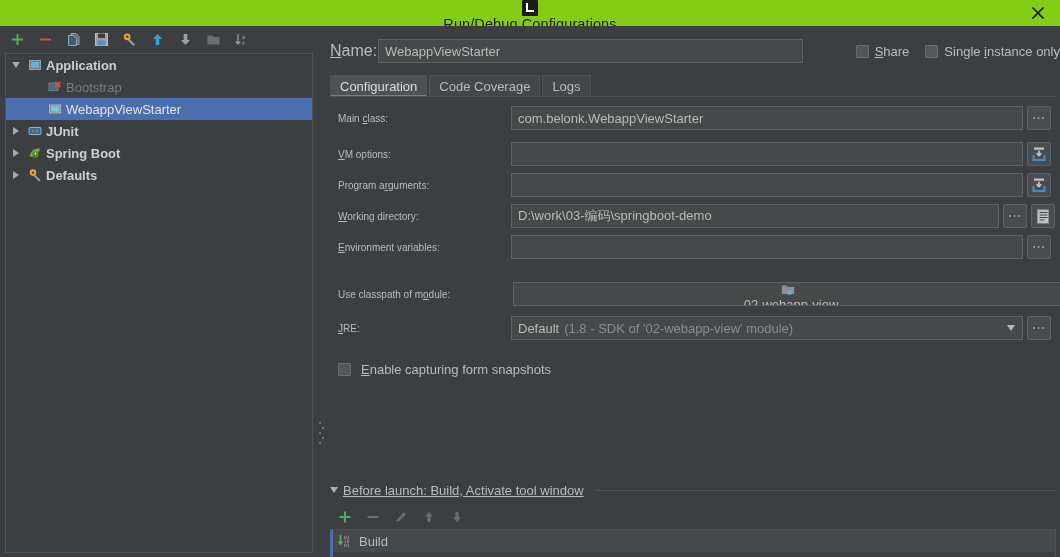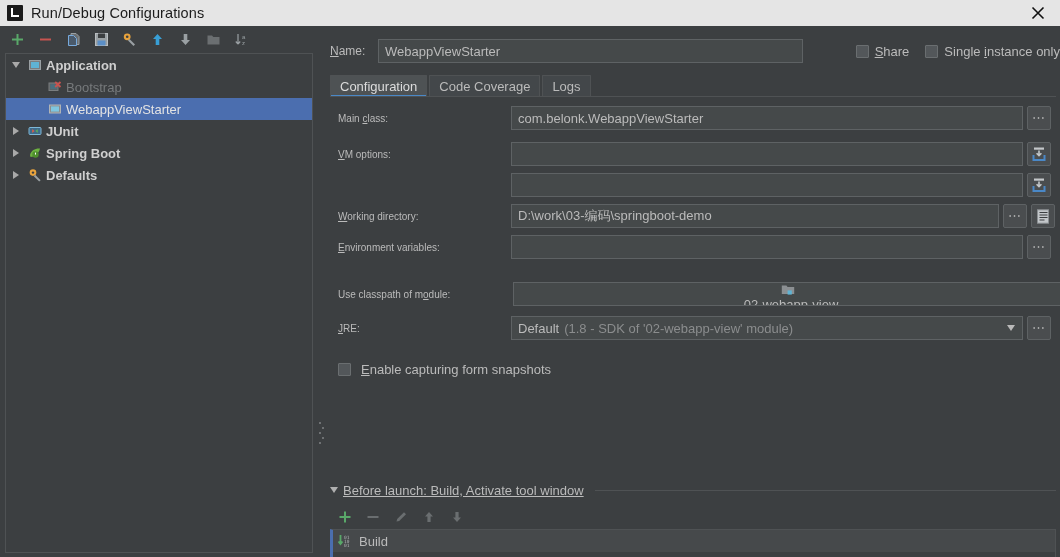--- a/index.html
+++ b/index.html
@@ -6,22 +6,22 @@
   html, body {
     width: 1060px; height: 557px;
     font-family: "Liberation Sans", sans-serif;
     background: #3c3f41;
     overflow: hidden;
   }
 
   
   #titlebar {
     position: absolute; left: 0; top: 0; width: 1060px; height: 26px;
-    background: #e5e5e5;
-    display: flex; align-items: center;
+    background: #84cc16;
+    display: flex; align-items: center; flex-direction: column;
   }
   #title-icon {
     width: 16px; height: 16px; margin-left: 7px; margin-right: 8px;
     background: #1b1b1b; border-radius: 1px;
     position: relative; flex: none;
   }
   #title-icon::before {
     content: ""; position: absolute; left: 4px; top: 3px;
     width: 2px; height: 7px; background: #ffffff;
   }
@@ -96,21 +96,21 @@
 
   
   #right-panel {
     position: absolute; left: 326px; top: 0; width: 734px; height: 531px;
   }
 
   #name-row {
     position: absolute; left: 4px; top: 12px; width: 726px; height: 26px;
     display: flex; align-items: center;
   }
-  #name-label { font-size: 12px; color: #bbbbbb; width: 48px; }
+  #name-label { font-size: 16px; color: #bbbbbb; width: 48px; }
   .inp {
     background: #45494a; border: 1px solid #5e6264; color: #bbbbbb;
     font-size: 13px; font-family: "Liberation Sans", sans-serif;
     height: 24px; padding: 0 6px; line-height: 22px; outline: none;
     white-space: nowrap; overflow: hidden;
   }
   #name-input { width: 425px; }
 
   #share-row {
     position: absolute; right: 0px; top: 12px; height: 26px;
@@ -407,20 +407,23 @@
         <input class="inp" style="width: 512px;" type="text" value="">
         <div class="sqbtn">
           <svg width="16" height="16" viewBox="0 0 16 16">
             <rect x="3" y="1.5" width="10" height="2.2" fill="#c3c7ca"></rect>
             <path d="M8 4.5 V9 M5.6 7.2 L8 9.6 L10.4 7.2" stroke="#c3c7ca" stroke-width="1.6" fill="none"></path>
             <path d="M2.5 9 v5 h11 v-5" stroke="#4a88c7" stroke-width="2" fill="none"></path>
           </svg>
         </div>
       </div>
 
+      <div class="frow" style="top:76px;">
+        <span class="flabel">Program a<span class="u">r</span>guments:</span>
+      </div>
       <div class="fctl" style="left:174px; top:76px;">
         <input class="inp" style="width: 512px;" type="text" value="">
         <div class="sqbtn">
           <svg width="16" height="16" viewBox="0 0 16 16">
             <rect x="3" y="1.5" width="10" height="2.2" fill="#c3c7ca"></rect>
             <path d="M8 4.5 V9 M5.6 7.2 L8 9.6 L10.4 7.2" stroke="#c3c7ca" stroke-width="1.6" fill="none"></path>
             <path d="M2.5 9 v5 h11 v-5" stroke="#4a88c7" stroke-width="2" fill="none"></path>
           </svg>
         </div>
       </div>

